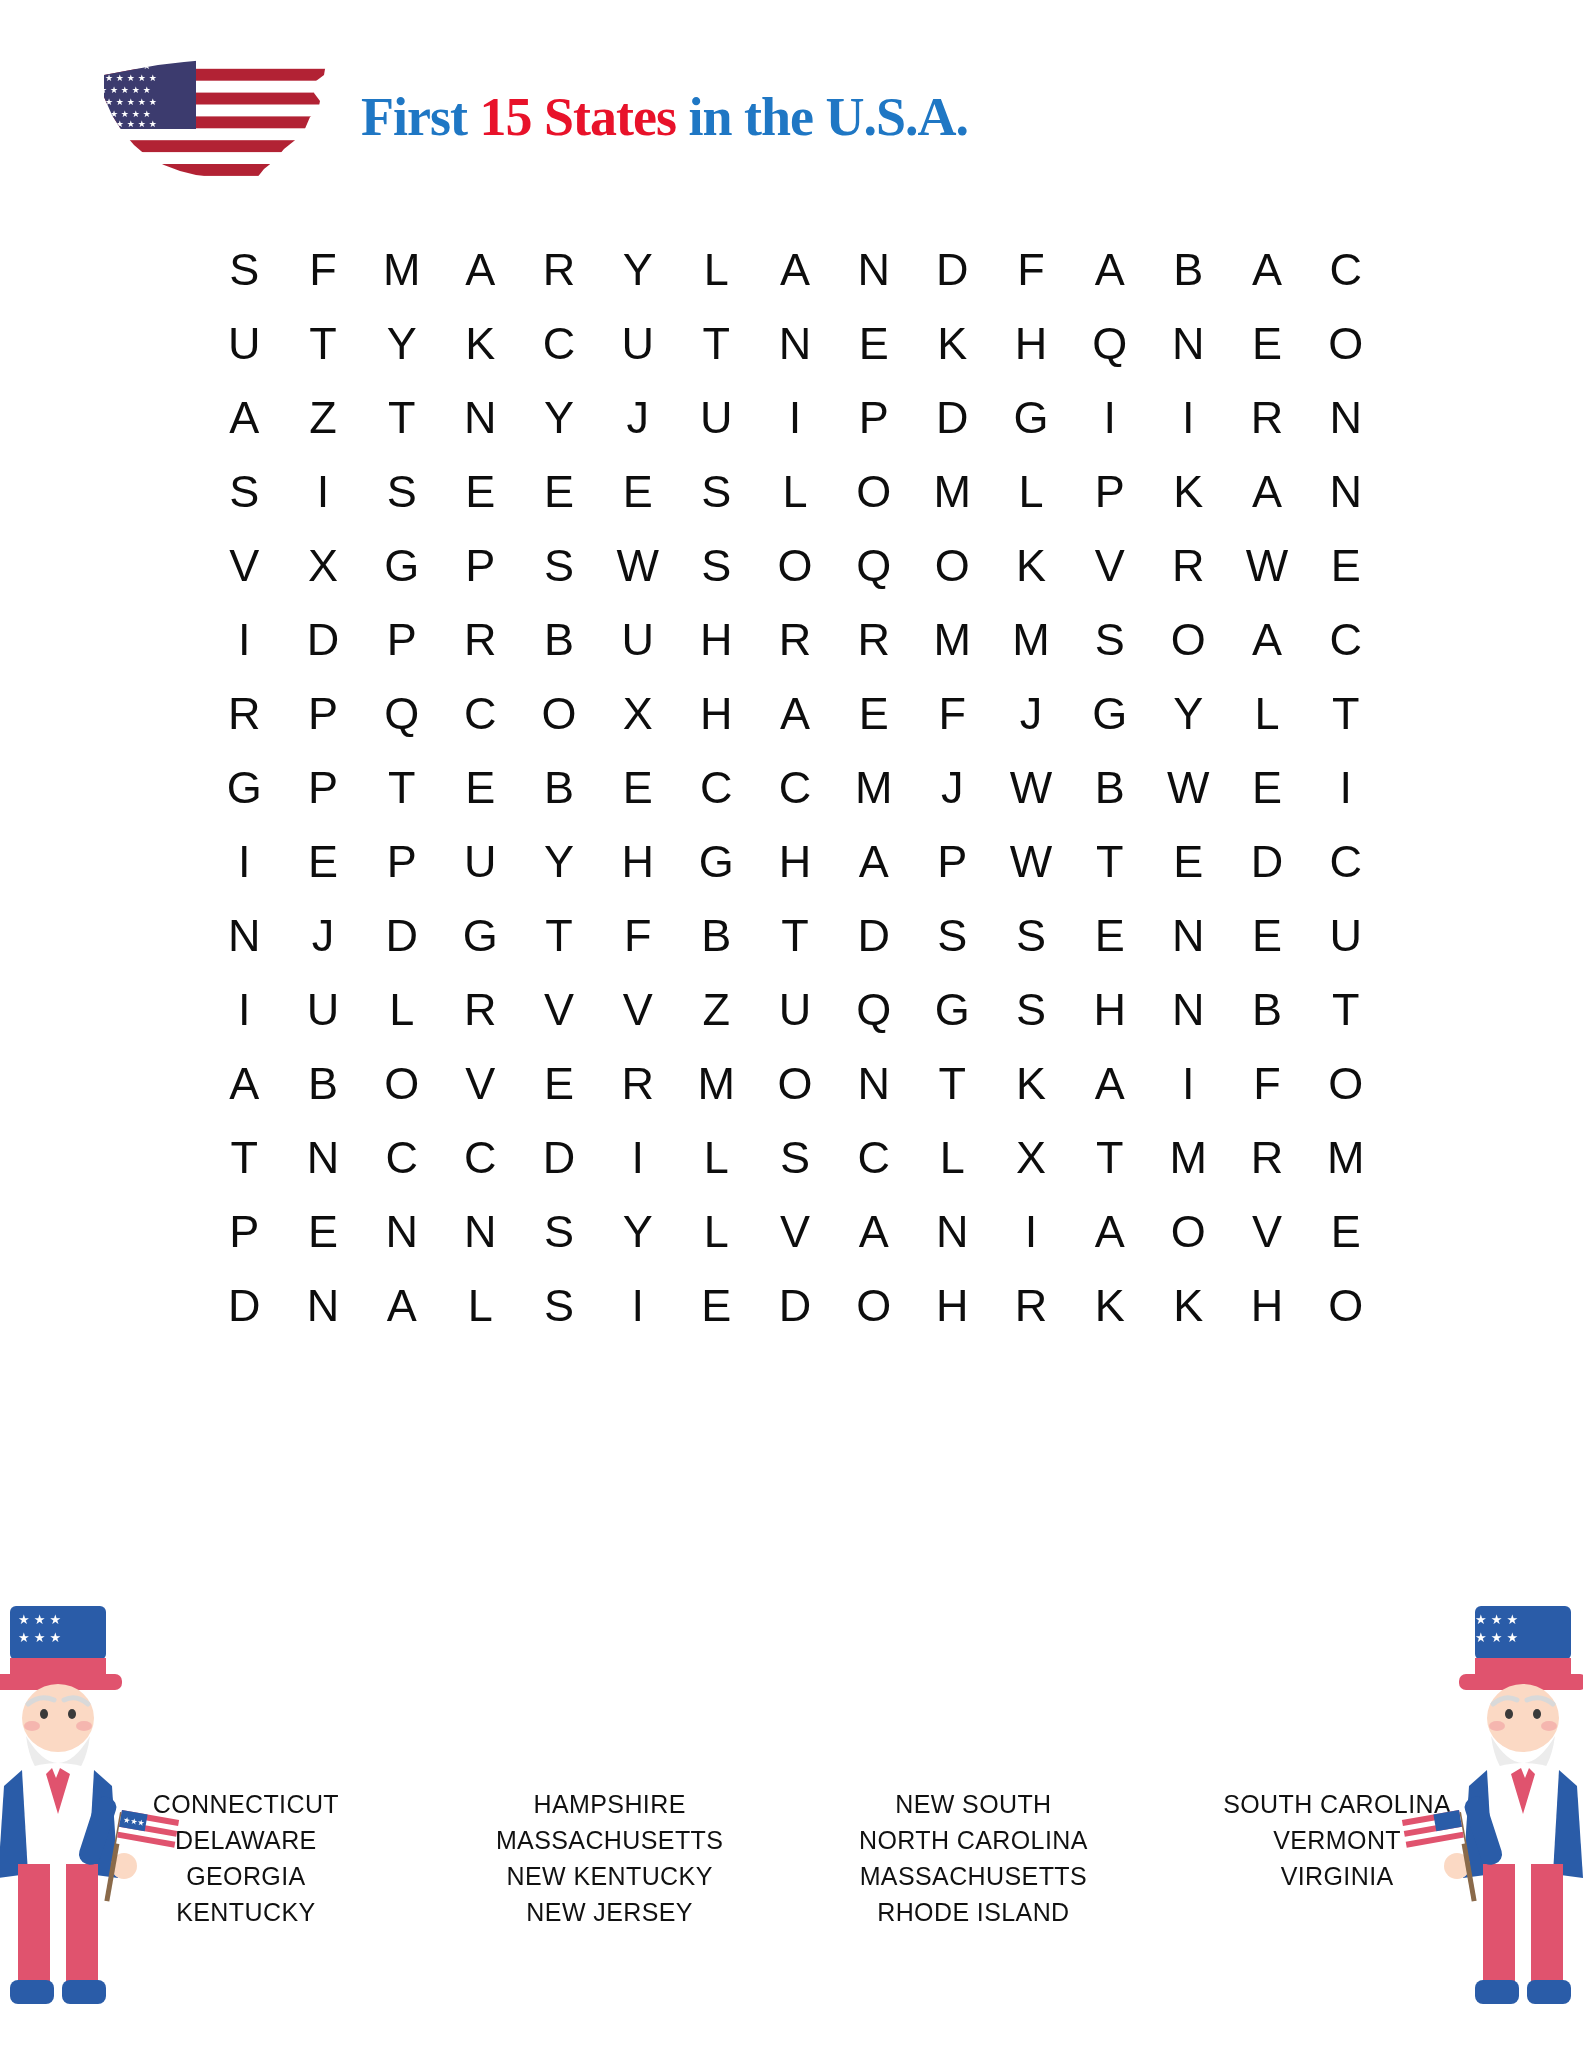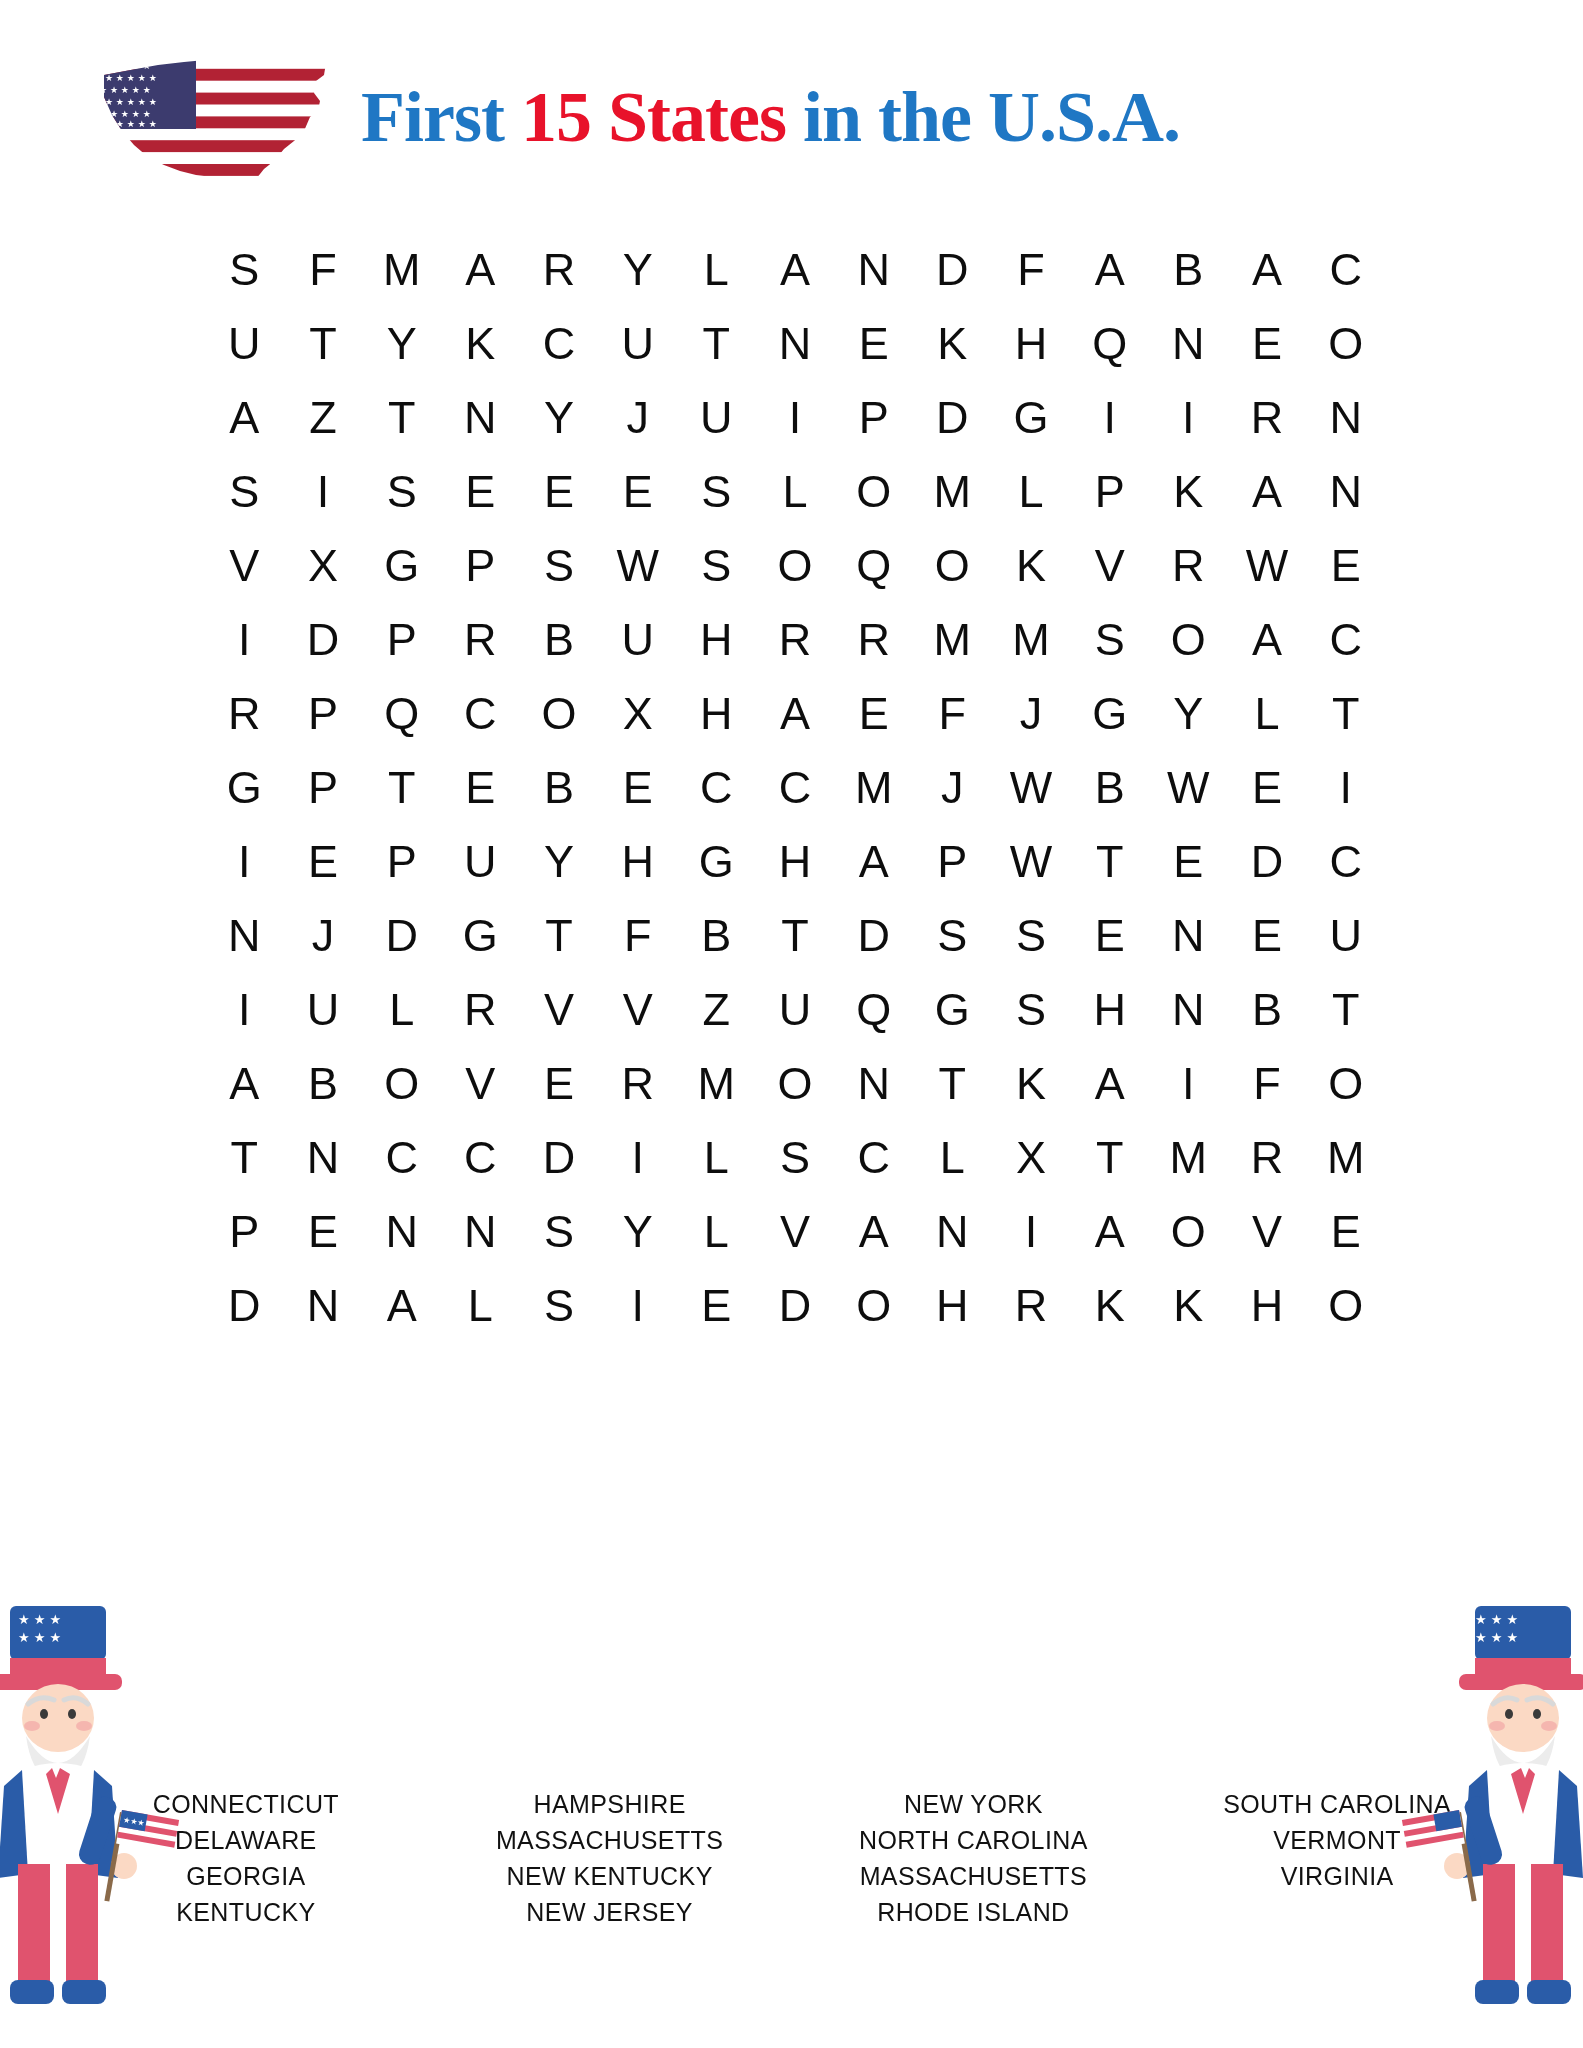--- a/index.html
+++ b/index.html
@@ -33,21 +33,21 @@
     height: 155px;
     position: relative;
     flex: 0 0 auto;
     margin-right: 18px;
   }
   .flag-map svg { display: block; }
 
   .title {
     font-family: "Liberation Serif", serif;
     font-weight: bold;
-    font-size: 72px;
+    font-size: 54px;
     letter-spacing: -1px;
     white-space: nowrap;
     line-height: 1;
     position: relative;
     top: -6px;
   }
   .title .blue { color: #1f77c4; }
   .title .red  { color: #e8122a; }
 
   
@@ -387,21 +387,21 @@
       <div class="word">GEORGIA</div>
       <div class="word">KENTUCKY</div>
     </div>
     <div class="word-col">
       <div class="word">HAMPSHIRE</div>
       <div class="word">MASSACHUSETTS</div>
       <div class="word">NEW KENTUCKY</div>
       <div class="word">NEW JERSEY</div>
     </div>
     <div class="word-col">
-      <div class="word">NEW YORK</div>
+      <div class="word">NEW SOUTH</div>
       <div class="word">NORTH CAROLINA</div>
       <div class="word">MASSACHUSETTS</div>
       <div class="word">RHODE ISLAND</div>
     </div>
     <div class="word-col">
       <div class="word">SOUTH CAROLINA</div>
       <div class="word">VERMONT</div>
       <div class="word">VIRGINIA</div>
     </div>
   </div>

